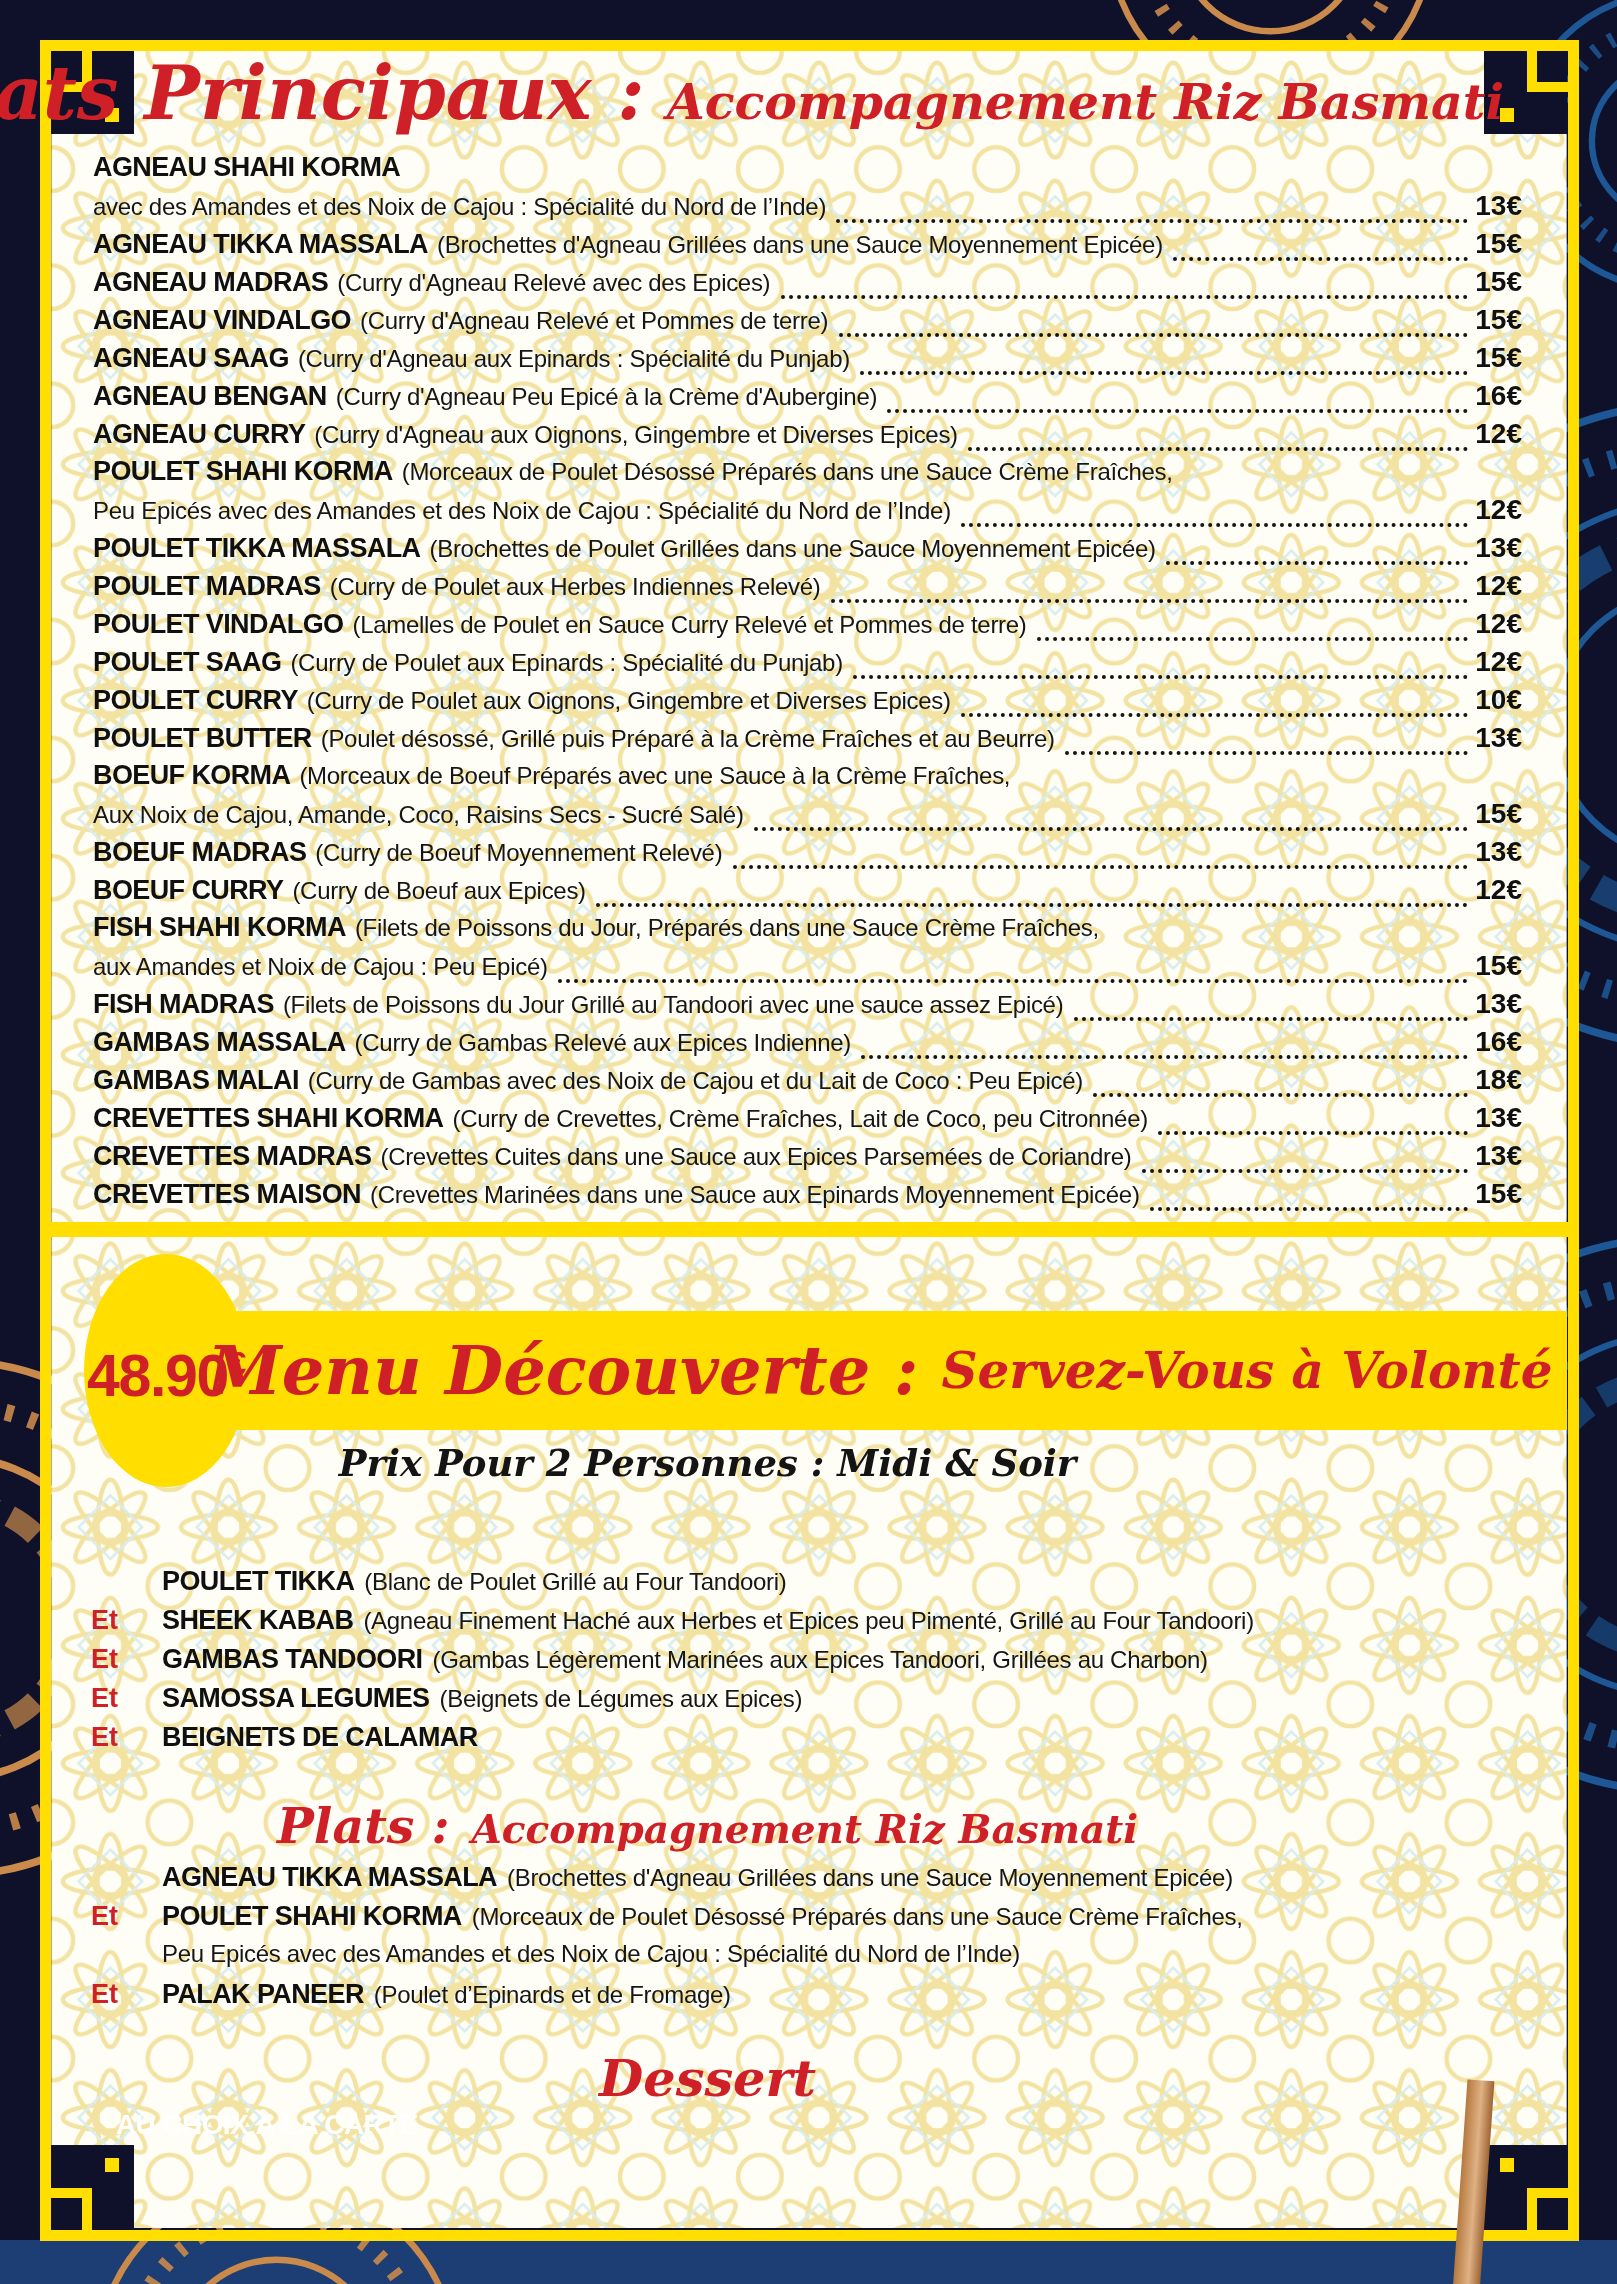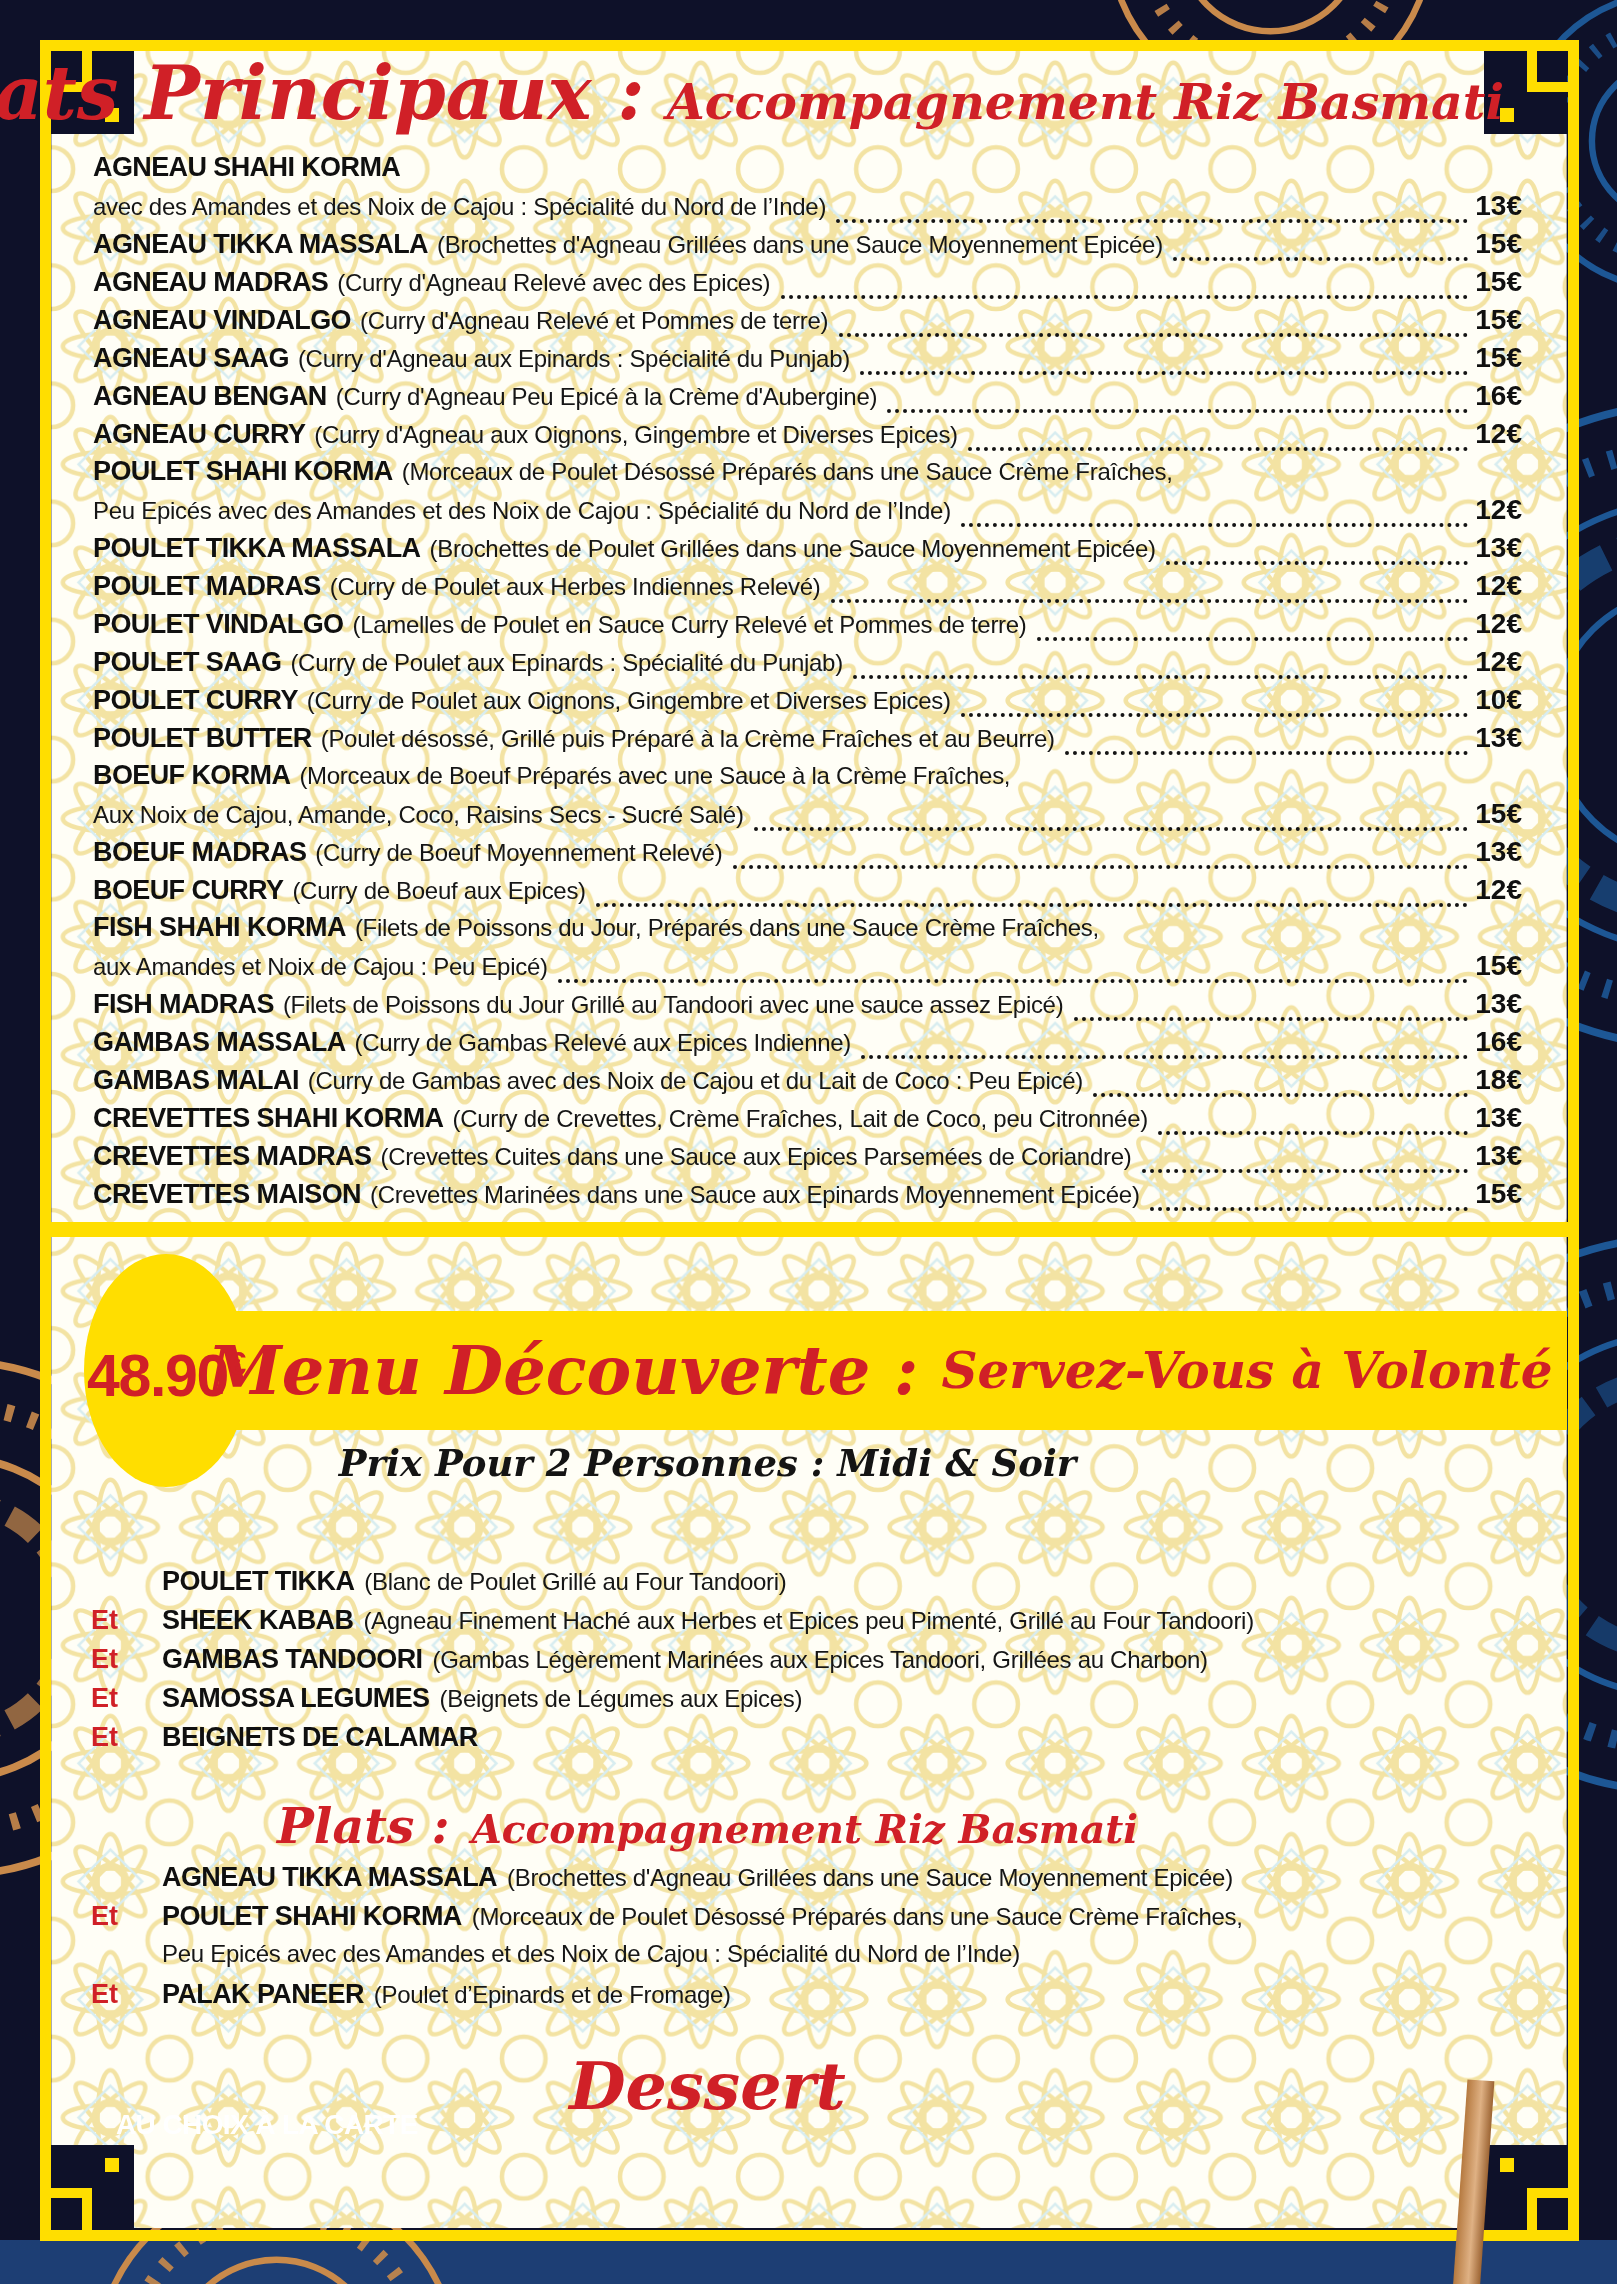--- a/index.html
+++ b/index.html
@@ -18,21 +18,21 @@
   .cdot{position:absolute;width:14px;height:14px;background:#FFDE00;z-index:4;}
   
   .script{font-family:"DejaVu Serif",serif;font-style:italic;font-weight:700;white-space:nowrap;}
   .red{color:#D02027;}
   .heading{position:absolute;left:51px;width:1313px;display:flex;justify-content:center;
            align-items:baseline;gap:22px;z-index:5;}
   .t1{font-size:74px;} .t1b{font-size:49px;}
   .t2{font-size:67px;} .t2b{font-size:50px;}
   .t3{font-size:37px;color:#141414;}
   .t4{font-size:49px;} .t4b{font-size:39px;}
-  .t5{font-size:65px;}
+  .t5{font-size:51px;}
   
   #list-main{position:absolute;left:85px;top:154px;width:1429px;z-index:5;margin-left:8px;}
   .row{height:38px;display:flex;align-items:baseline;white-space:nowrap;}
   .nm{font-weight:bold;font-size:27px;line-height:1;color:#101010;letter-spacing:-0.6px;}
   .ds{font-size:24px;line-height:1;color:#161616;letter-spacing:-0.3px;margin-left:9px;}
   .dots{flex:1 1 auto;min-width:16.7px;border-bottom:4.5px dotted #151515;
         align-self:flex-end;margin:0 7.7px 7px 10.3px;}
   .pr{font-weight:bold;font-size:28px;line-height:1;color:#101010;}
   
   #banner-ellipse{position:absolute;left:84px;top:1254px;width:164px;height:233px;border-radius:50%;

